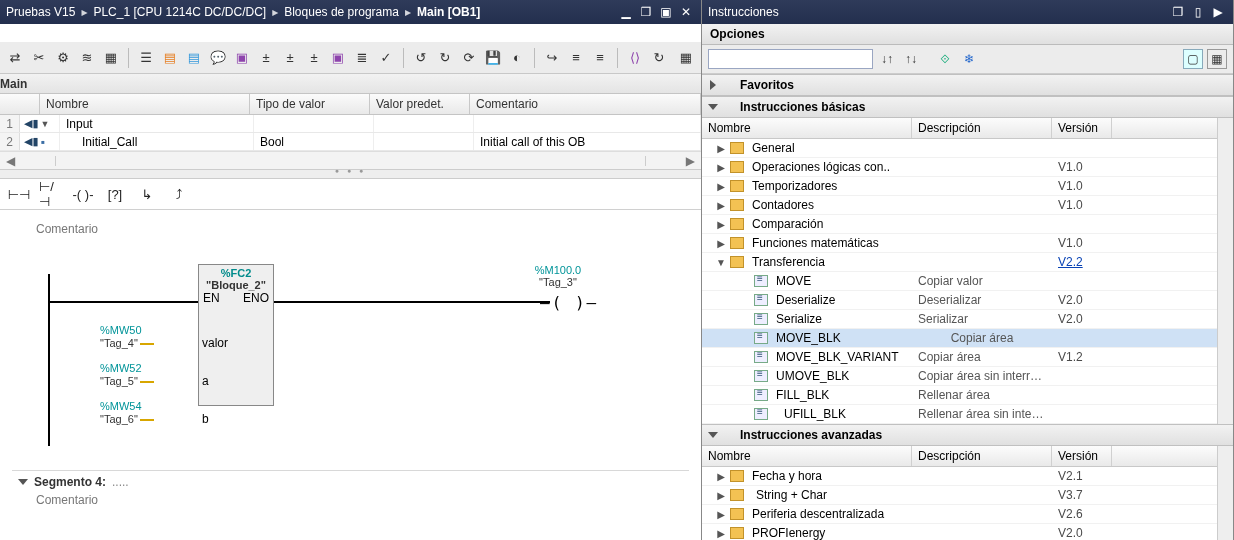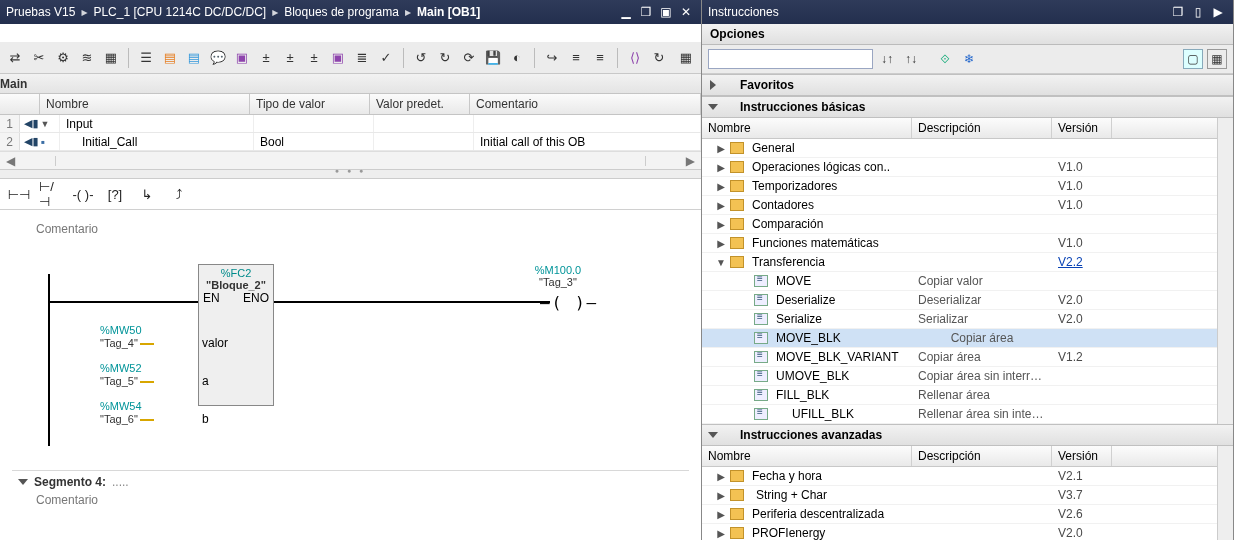--- a/index.html
+++ b/index.html
@@ -33,21 +33,21 @@
   .blockarea { flex:1; overflow:auto; background:#fff; padding:8px 12px; position:relative; }
   .comment { color:#777; font-size:12px; margin:4px 0 10px 24px; }
   .segline { border-top:1px solid #d8d8d8; margin-top:24px; }
   .seglabel { display:flex; align-items:center; gap:6px; margin:4px 0 0 6px; font-weight:bold; color:#333; }
   .seglabel .chev { width:0;height:0;border-top:6px solid #555;border-left:5px solid transparent;border-right:5px solid transparent; }
   .lad-network { position:relative; height:200px; margin-left:28px; margin-top:8px; }
   .rail { position:absolute; left:8px; top:28px; bottom:0; width:2px; background:#000; }
   .wire-en { position:absolute; left:8px; top:55px; height:2px; background:#000; width:150px; }
   .wire-eno { position:absolute; left:230px; top:55px; height:2px; background:#000; width:280px; }
   .fbbox { position:absolute; left:158px; top:18px; width:76px; border:1px solid #888; background:#efefef; }
-  .fbhdr { text-align:center; color:#008b8b; font-weight:normal; font-size:11px; line-height:14px; padding-top:1px;}
+  .fbhdr { text-align:center; color:#008b8b; font-weight:bold; font-size:11px; line-height:14px; padding-top:1px;}
   .fbname { text-align:center; color:#333; font-weight:bold; font-size:11px; margin-top:-1px; }
   .fbports { display:flex; justify-content:space-between; padding:0 4px 2px 4px; font-size:11px; }
   .fbparam { font-size:11px; position:absolute; }
   .addr { color:#009499; font-size:11px; }
   .tagq { color:#333; font-size:11px; }
   .yellowpin { display:inline-block; width:14px; height:2px; background:#d8a600; vertical-align:middle; margin:0 2px; }
   .coil { position:absolute; left:500px; top:47px; font-family:monospace; font-size:16px; letter-spacing:2px;}
   .coil-label { position:absolute; left:478px; top:18px; text-align:center; width:80px; }
   
   .right .titlebar { justify-content:space-between; }
@@ -423,21 +423,21 @@
               <span data-name="tree-item-name" style="margin-left: 4px;">FILL_BLK</span>
             </div>
             <div class="tc tc2" data-name="tree-item-desc">Rellenar área</div>
             <div class="tc tc3" data-name="tree-item-version"></div>
           </div>
           <div class="trow" data-name="tree-row">
             <div class="tc tc1">
               <span style="display: inline-block; width: 28px;"></span>
               <span class="expander" data-name="expander-icon"></span>
               <span class="inst-ico" data-name="instruction-icon"></span>
-              <span data-name="tree-item-name" style="margin-left: 20px;">UFILL_BLK</span>
+              <span data-name="tree-item-name" style="margin-left: 12px;">UFILL_BLK</span>
             </div>
             <div class="tc tc2" data-name="tree-item-desc">Rellenar área sin interru..</div>
             <div class="tc tc3" data-name="tree-item-version"></div>
           </div>
         </div>
     </div>
     <div class="scrollbar-v" data-name="v-scrollbar"></div>
   </div>
 
   <div class="acc open" data-name="advanced-section">

